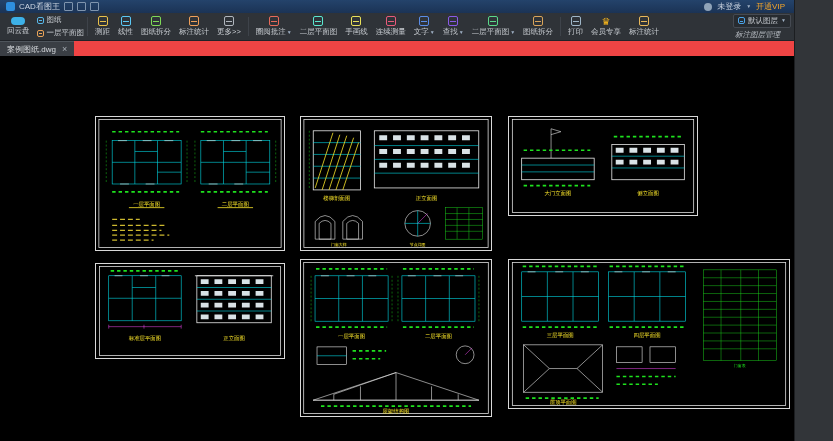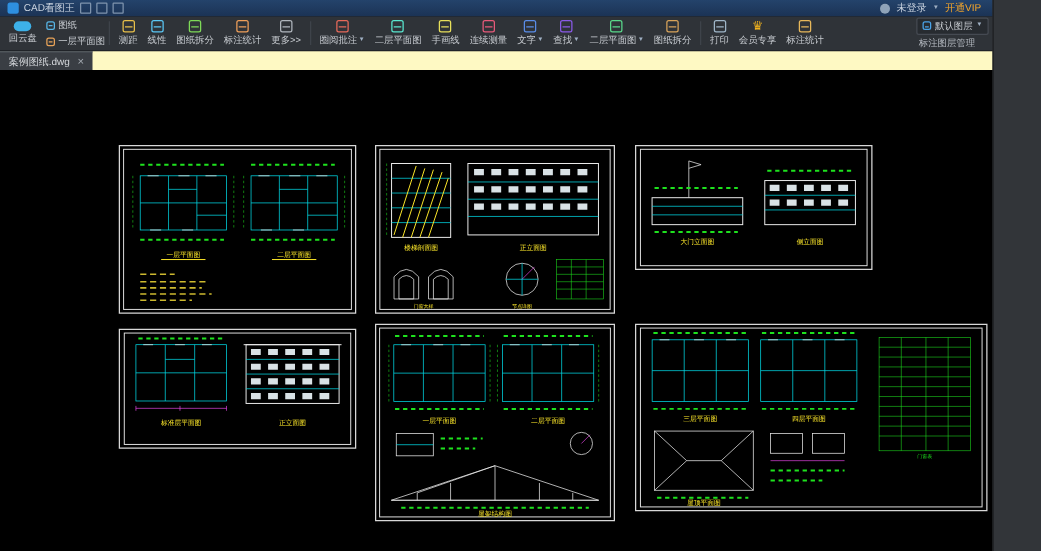--- a/index.html
+++ b/index.html
@@ -37,24 +37,24 @@
   .mini{width:7px;height:7px;border-width:1px;}
   .mini::after{top:2.5px;height:1px;}
   .vsep{width:1px;background:#3e434a;margin:4px 3px;}
   .rb{display:flex;flex-direction:column;align-items:center;justify-content:center;gap:1px;
     padding:1px 4px;font-size:7.5px;white-space:nowrap;border-radius:2px;}
   .rb .lbl{display:flex;align-items:center;gap:1px;}
   .crown{color:#f2b31d;font-size:10px;line-height:9px;}
   .grp-right{margin-left:auto;display:flex;flex-direction:column;justify-content:center;gap:2px;font-size:7.5px;}
   .layer-dd{display:flex;align-items:center;gap:3px;background:#272b30;border:1px solid #454a52;
     border-radius:2px;padding:1px 4px;}
-  .layer-manage{display:flex;align-items:flex-start;gap:3px;padding:0 2px;color:#b8bdc4;}
-
-  
-  .tabbar{height:15px;background:#fef9c3;display:flex;align-items:center;flex:0 0 auto;}
+  .layer-manage{display:flex;align-items:flex-start;gap:3px;padding:0 2px;color:#b8bdc4;font-style:italic;}
+
+  
+  .tabbar{height:15px;background:#ef4444;display:flex;align-items:center;flex:0 0 auto;}
   .tab{height:14px;display:flex;align-items:center;gap:6px;background:#3a3e44;color:#d6d9dd;
     font-size:8px;padding:0 7px;border-top:1px solid #4f555c;}
   .tab .close{color:#a7adb4;font-size:9px;line-height:1;}
 
   
   .canvas{flex:1 1 auto;position:relative;background:#000;}
   .sheet{position:absolute;background:#000;border:1px solid #d8d8d8;box-sizing:border-box;}
   .sheet svg{display:block;width:100%;height:100%;}
 
   

